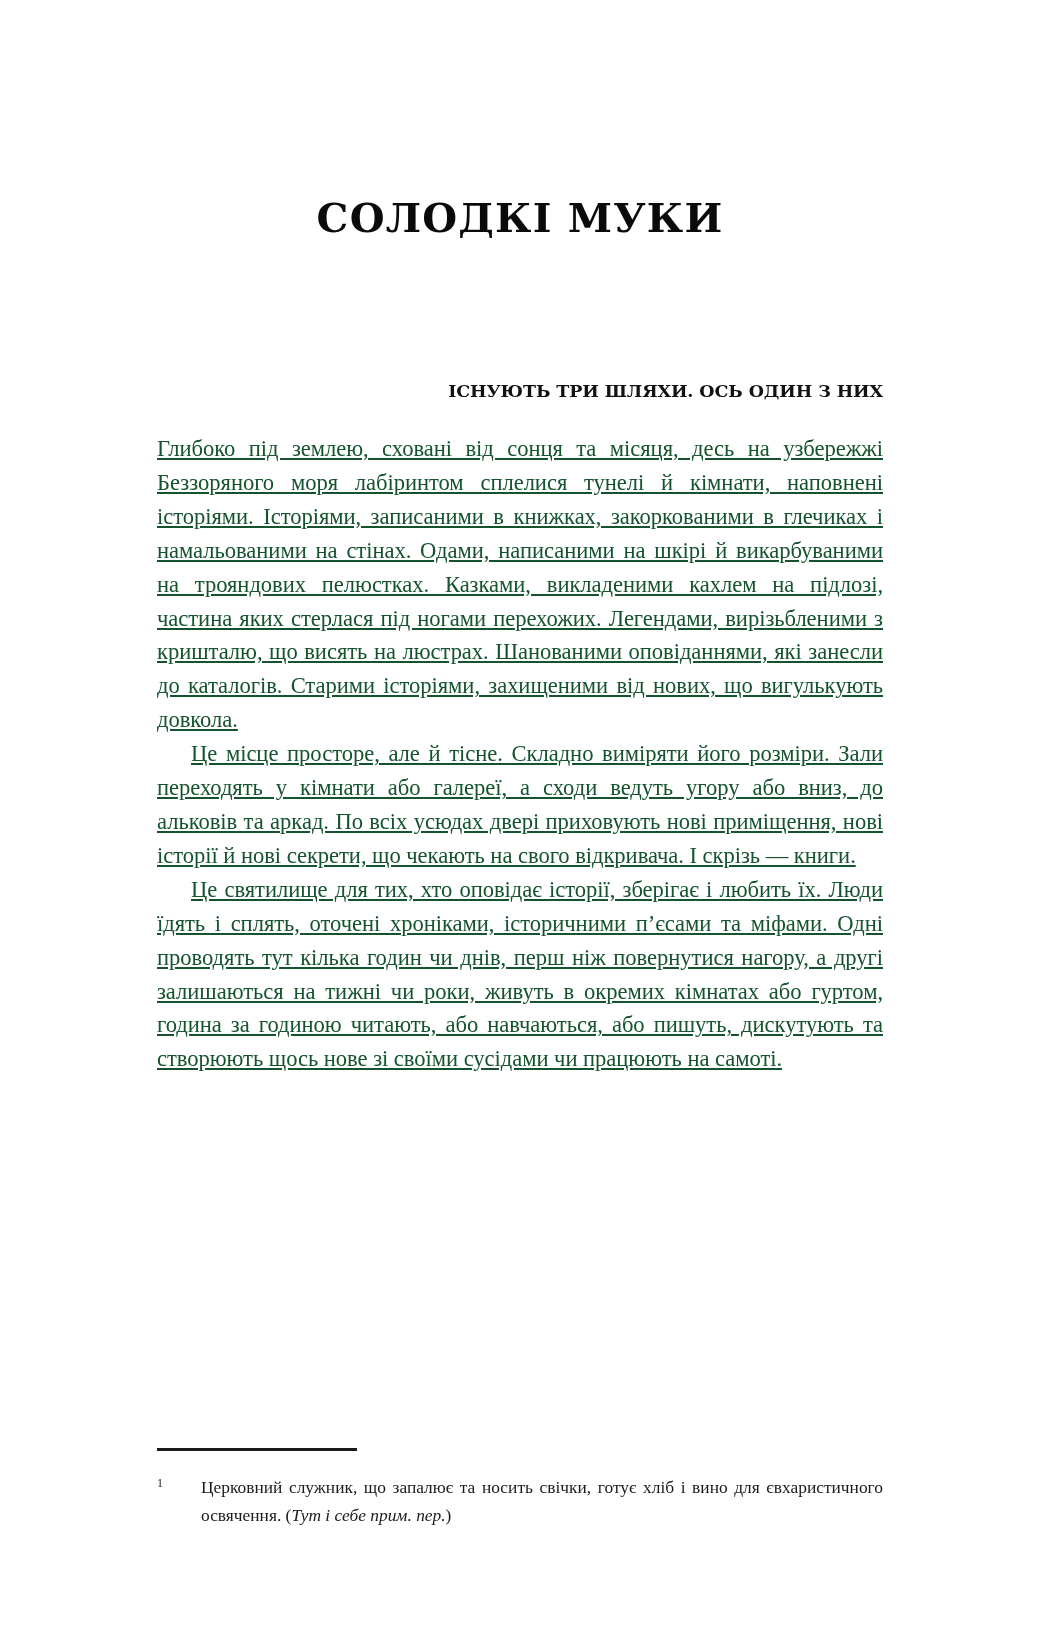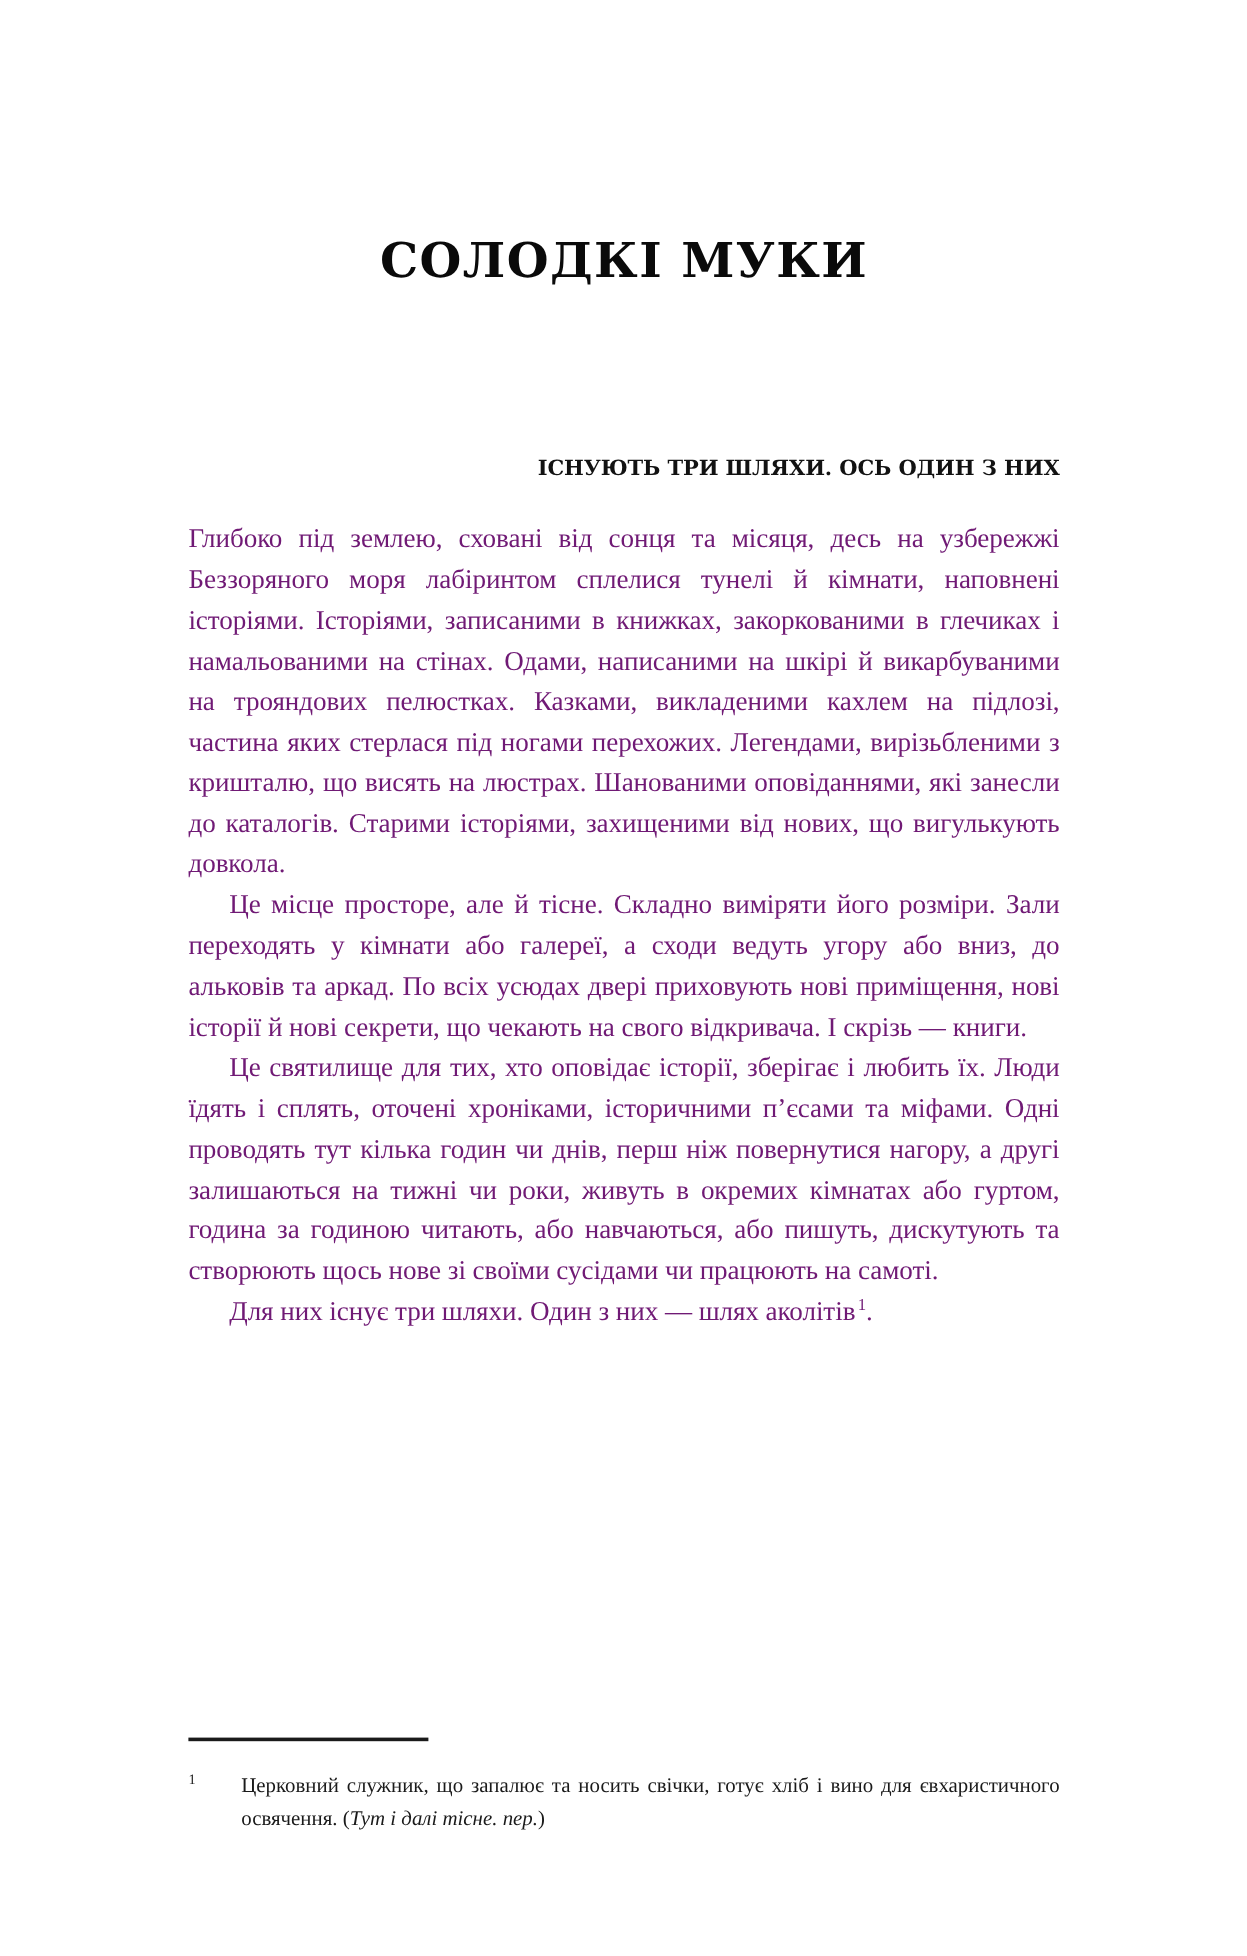--- a/index.html
+++ b/index.html
@@ -79,22 +79,23 @@
   }
   .body-text p {
     margin: 0;
     padding: 0;
     font-family: "Liberation Serif", "DejaVu Serif", serif;
     font-size: 22.6px;
     line-height: 33.9px;
     text-align: justify;
     text-justify: inter-word;
     hyphens: manual;
-    color: #701a75;
+    color: #14532d;
     letter-spacing: -0.05px;
+    text-decoration: underline;
   }
   .body-text p.indent {
     text-indent: 34px;
   }
 
   sup.fn-ref {
     font-size: 0.62em;
     vertical-align: super;
     line-height: 0;
     padding-left: 2px;
@@ -140,25 +141,24 @@
   <div class="content">
 
     <h1 class="chapter-title">СОЛОДКІ МУКИ</h1>
 
     <h2 class="section-heading">ІСНУЮТЬ ТРИ ШЛЯХИ. ОСЬ ОДИН З НИХ</h2>
 
     <div class="body-text">
       <p>Глибоко під землею, сховані від сонця та місяця, десь на узбережжі Беззоряного моря лабіринтом сплелися тунелі й кімнати, наповнені історіями. Історіями, записаними в книжках, закоркованими в глечиках і намальованими на стінах. Одами, написаними на шкірі й викарбуваними на трояндових пелюстках. Казками, викладеними кахлем на підлозі, частина яких стерлася під ногами перехожих. Легендами, вирізьбленими з кришталю, що висять на люстрах. Шанованими оповіданнями, які занесли до каталогів. Старими історіями, захищеними від нових, що вигулькують довкола.</p>
       <p class="indent">Це місце просторе, але й тісне. Складно виміряти його розміри. Зали переходять у кімнати або галереї, а сходи ведуть угору або вниз, до альковів та аркад. По всіх усюдах двері приховують нові приміщення, нові історії й нові секрети, що чекають на свого відкривача. І скрізь — книги.</p>
       <p class="indent">Це святилище для тих, хто оповідає історії, зберігає і любить їх. Люди їдять і сплять, оточені хроніками, історичними п’єсами та міфами. Одні проводять тут кілька годин чи днів, перш ніж повернутися нагору, а другі залишаються на тижні чи роки, живуть в окремих кімнатах або гуртом, година за годиною читають, або навчаються, або пишуть, дискутують та створюють щось нове зі своїми сусідами чи працюють на самоті.</p>
-      <p class="indent"><span>Для них існує три шляхи. Один з них — шлях аколітів</span><sup class="fn-ref">1</sup><span>.</span></p>
     </div>
 
   </div>
 
   <div class="footnote-area">
     <div class="footnote-rule"></div>
     <div class="footnote">
-      <sup class="fn-marker">1</sup><span>Церковний служник, що запалює та носить свічки, готує хліб і вино для євхаристичного освячення. (</span><em>Тут і далі тісне. пер.</em><span>)</span>
+      <sup class="fn-marker">1</sup><span>Церковний служник, що запалює та носить свічки, готує хліб і вино для євхаристичного освячення. (</span><em>Тут і себе прим. пер.</em><span>)</span>
     </div>
   </div>
 
 </div>
 
 </body></html>

